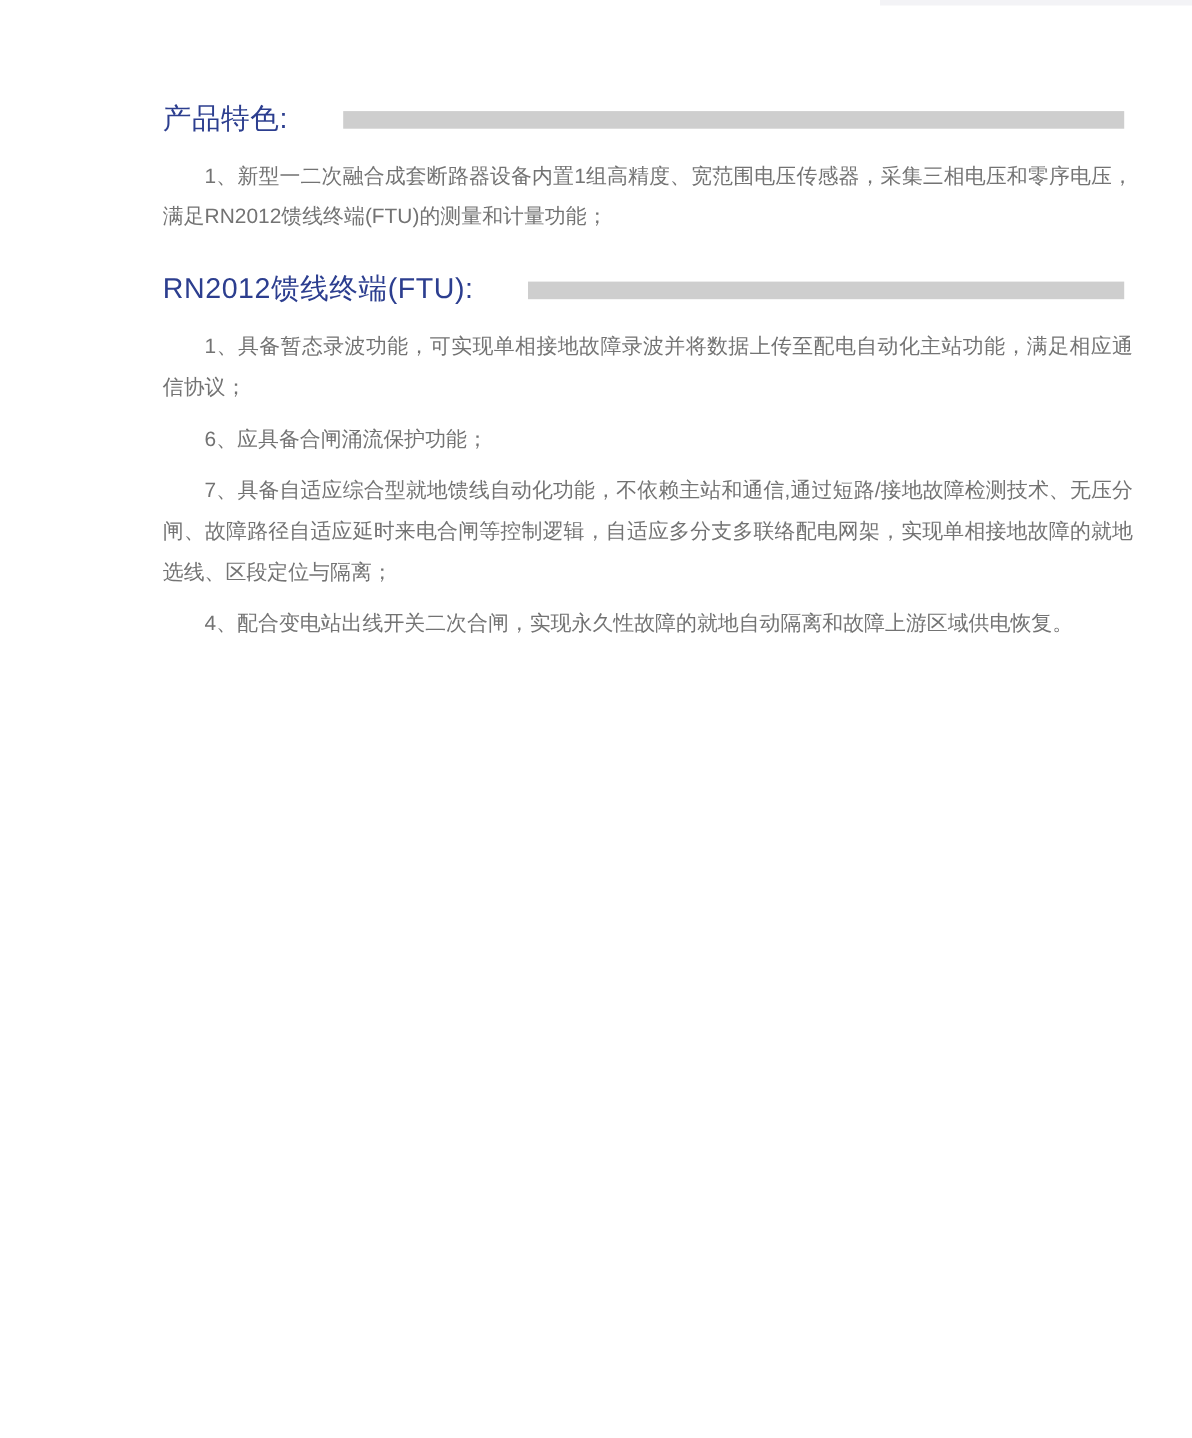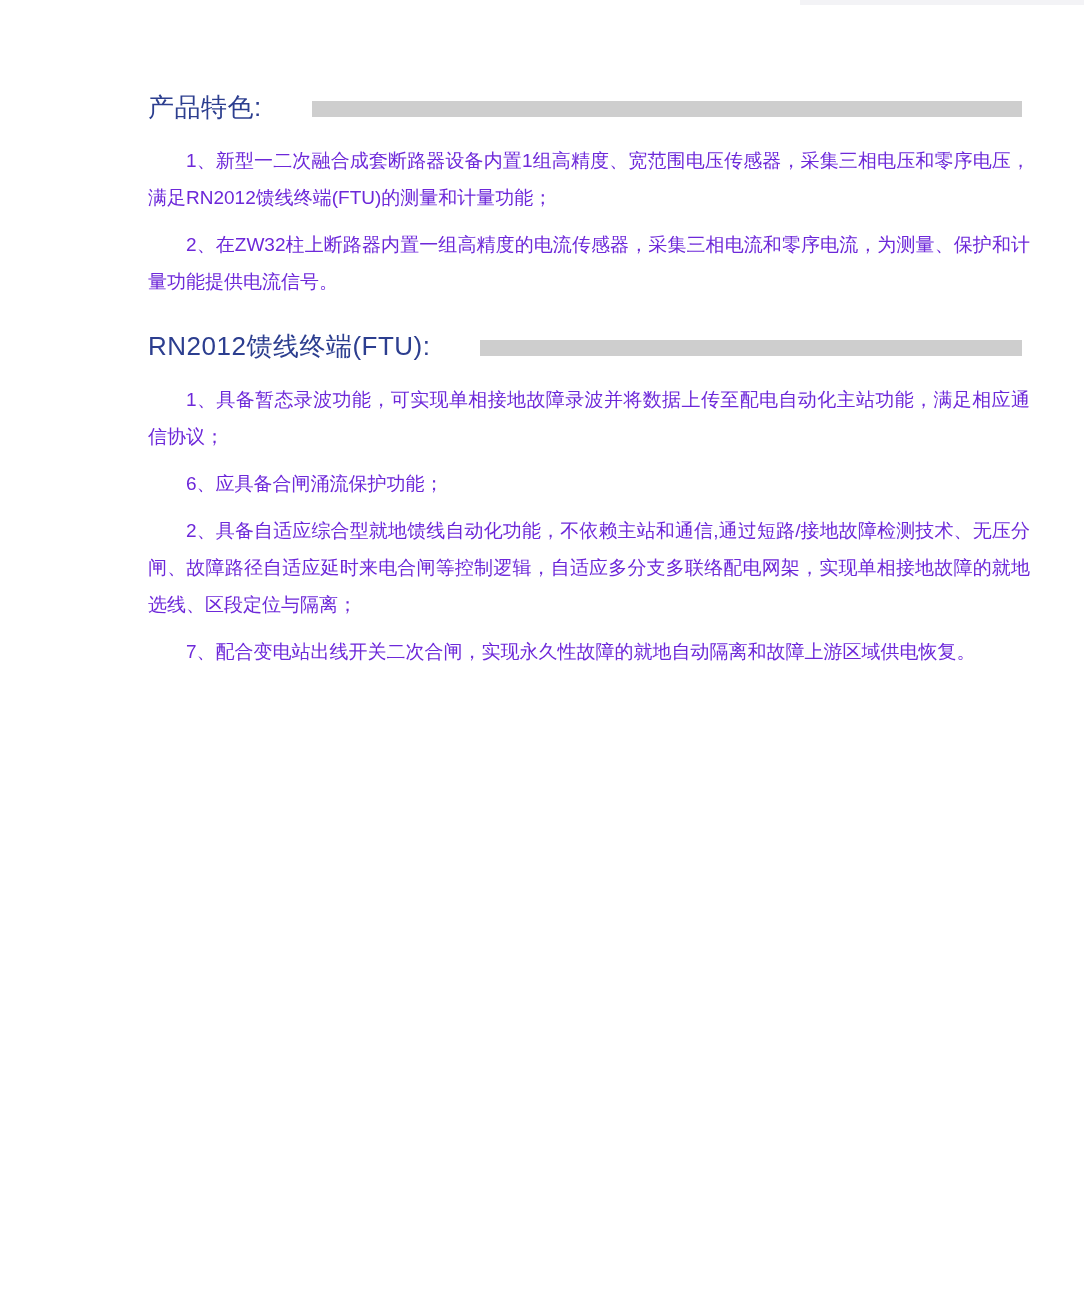--- a/index.html
+++ b/index.html
@@ -51,49 +51,48 @@
     flex: 1 1 auto;
     height: 16px;
     background: #cecece;
     margin-left: 14px;
     margin-right: 8px;
     margin-top: 3px;
   }
   .para {
     font-size: 19px;
     line-height: 37px;
-    color: #6d28d9;
+    color: #737373;
     text-indent: 2em;
     text-align: justify;
     margin: 0 0 10px 0;
   }
 </style>
 </head>
 <body>
 
 <div class="page">
 
   <div class="top-strip"></div>
 
   <div class="content">
 
     <div class="section">
       <div class="section-heading-row">
         <h2 class="heading">产品特色:</h2>
         <div class="heading-bar"></div>
       </div>
       <p class="para">1、新型一二次融合成套断路器设备内置1组高精度、宽范围电压传感器，采集三相电压和零序电压，满足RN2012馈线终端(FTU)的测量和计量功能；</p>
-      <p class="para">2、在ZW32柱上断路器内置一组高精度的电流传感器，采集三相电流和零序电流，为测量、保护和计量功能提供电流信号。</p>
     </div>
 
     <div class="section section-2">
       <div class="section-heading-row">
         <h2 class="heading">RN2012馈线终端(FTU):</h2>
         <div class="heading-bar"></div>
       </div>
       <p class="para">1、具备暂态录波功能，可实现单相接地故障录波并将数据上传至配电自动化主站功能，满足相应通信协议；</p>
       <p class="para">6、应具备合闸涌流保护功能；</p>
-      <p class="para">2、具备自适应综合型就地馈线自动化功能，不依赖主站和通信,通过短路/接地故障检测技术、无压分闸、故障路径自适应延时来电合闸等控制逻辑，自适应多分支多联络配电网架，实现单相接地故障的就地选线、区段定位与隔离；</p>
-      <p class="para">7、配合变电站出线开关二次合闸，实现永久性故障的就地自动隔离和故障上游区域供电恢复。</p>
+      <p class="para">7、具备自适应综合型就地馈线自动化功能，不依赖主站和通信,通过短路/接地故障检测技术、无压分闸、故障路径自适应延时来电合闸等控制逻辑，自适应多分支多联络配电网架，实现单相接地故障的就地选线、区段定位与隔离；</p>
+      <p class="para">4、配合变电站出线开关二次合闸，实现永久性故障的就地自动隔离和故障上游区域供电恢复。</p>
     </div>
 
   </div>
 </div>
 
 </body></html>

